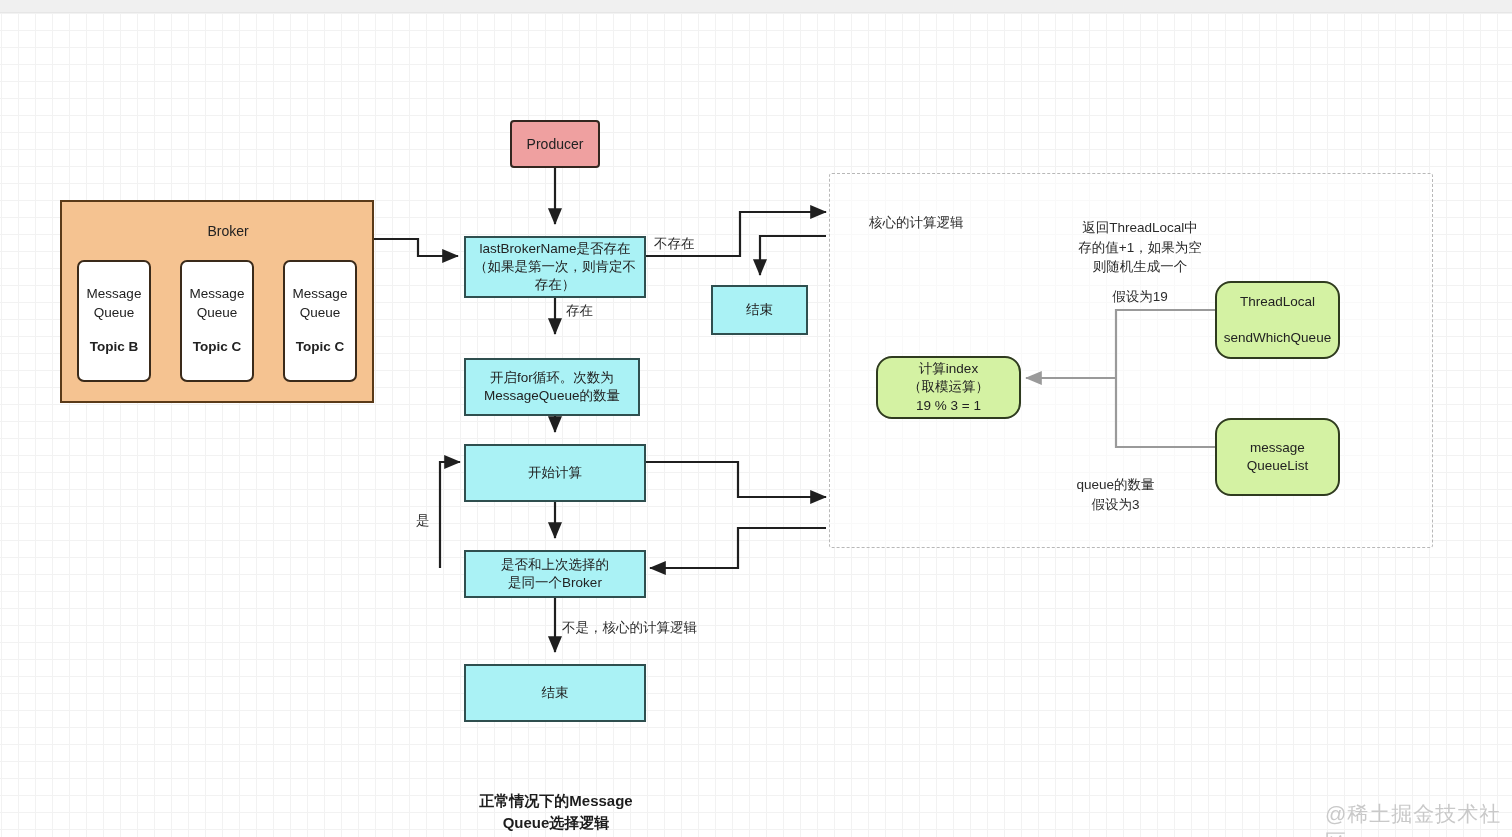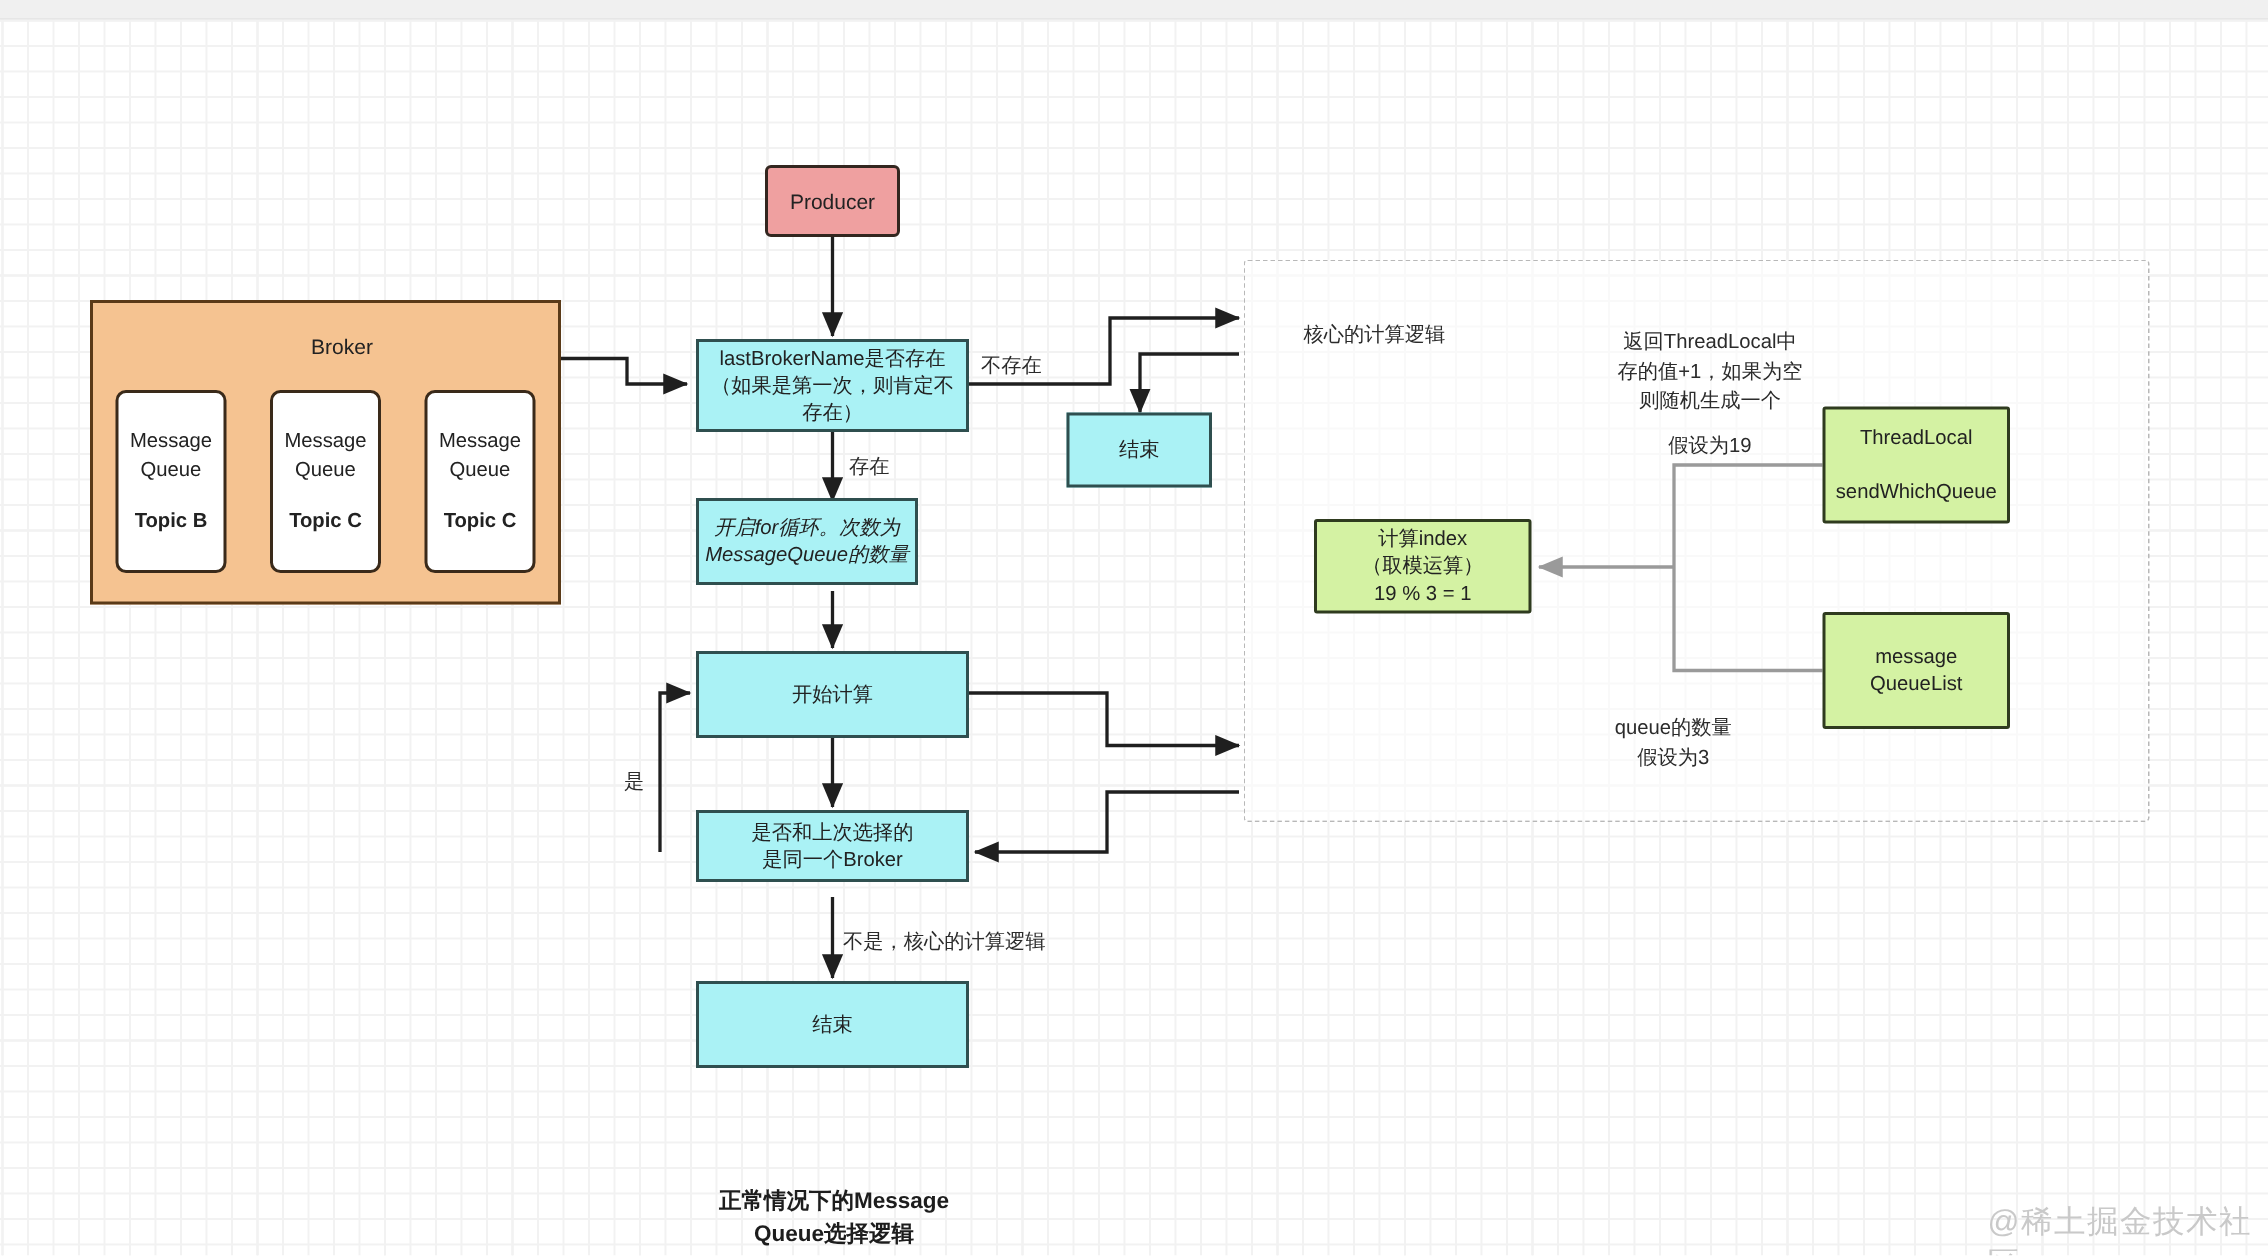--- a/index.html
+++ b/index.html
@@ -34,36 +34,37 @@
     position: absolute;
     box-sizing: border-box;
     display: flex;
     flex-direction: column;
     align-items: center;
     justify-content: center;
     text-align: center;
     color: #222222;
     line-height: 1.35;
     white-space: pre-line;
+    margin-top: 10px;
   }
   .cyan {
     background: #aaf2f5;
     border: 2px solid #2f4f4f;
     font-size: 13.5px;
   }
   .pink {
     background: #efa0a0;
     border: 2px solid #33261f;
     border-radius: 4px;
     font-size: 14px;
   }
   .green {
     background: #d4f2a3;
     border: 2px solid #2f3b1f;
-    border-radius: 2px;
+    border-radius: 16px;
     font-size: 14px;
   }
   .orange-box {
     position: absolute;
     background: #f5c391;
     border: 2px solid #5a3a18;
     box-sizing: border-box;
   }
   .white-card {
     position: absolute;
@@ -192,21 +193,21 @@
   </div>
 
   <div class="node pink" style="left:510px; top:110px; width:90px; height:48px;">Producer</div>
 
   <div class="node cyan" style="left:464px; top:226px; width:182px; height:62px;">lastBrokerName是否存在
 （如果是第一次，则肯定不
 存在）</div>
 
   <div class="node cyan" style="left:711px; top:275px; width:97px; height:50px;">结束</div>
 
-  <div class="node cyan" style="left:464px; top:332px; width:148px; height:58px;font-style:italic;">开启for循环。次数为
+  <div class="node cyan" style="left:464px; top:348px; width:176px; height:58px;">开启for循环。次数为
 MessageQueue的数量</div>
 
   <div class="node cyan" style="left:464px; top:434px; width:182px; height:58px;">开始计算</div>
 
   <div class="node cyan" style="left:464px; top:540px; width:182px; height:48px;">是否和上次选择的
 是同一个Broker</div>
 
   <div class="node cyan" style="left:464px; top:654px; width:182px; height:58px;">结束</div>
 
   <div class="label" style="left:654px; top:234px;">不存在</div>

